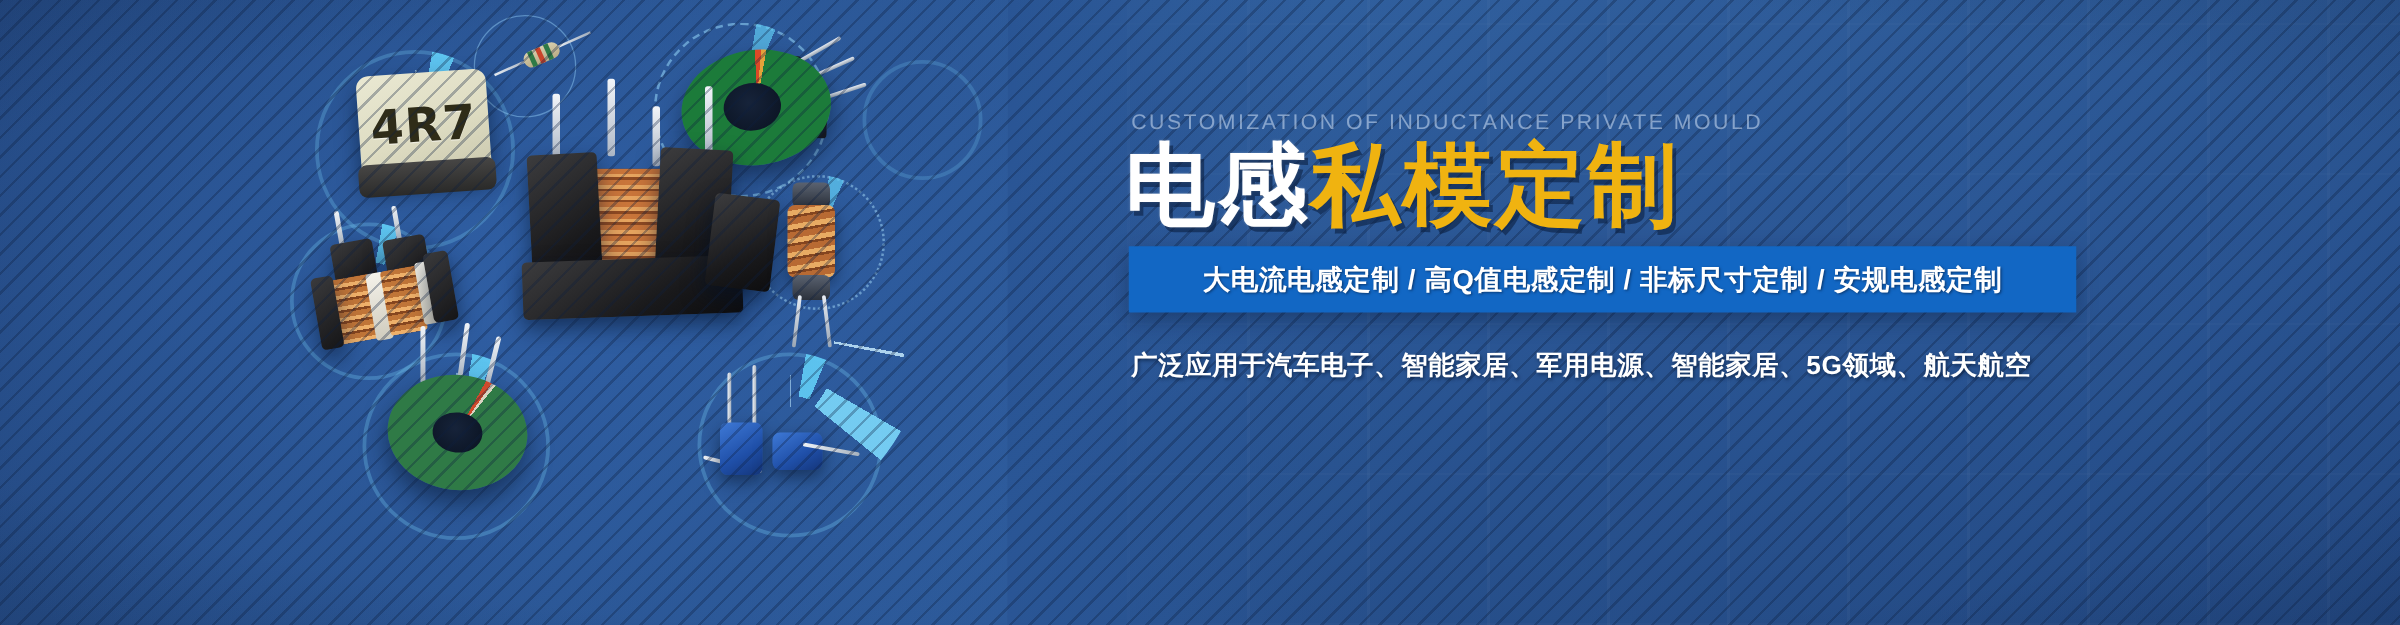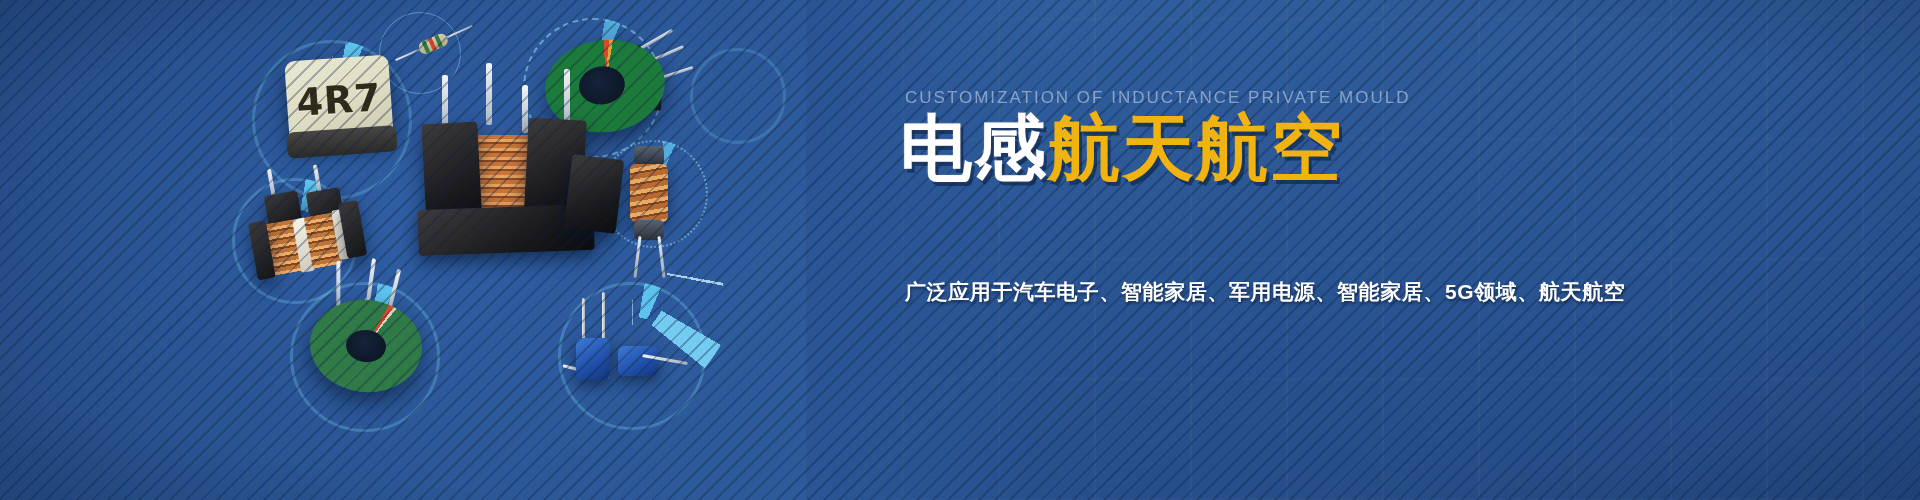--- a/index.html
+++ b/index.html
@@ -369,21 +369,24 @@
   </div>
 
   <div class="bg-stripes"></div>
   <div class="bg-vignette"></div>
 
   <div class="content">
 
     <div class="eyebrow">CUSTOMIZATION OF INDUCTANCE PRIVATE MOULD</div>
 
     <div class="headline">
-      <span class="hl-white">电感</span><span class="hl-gold">航天航空</span>
+      <span class="hl-white">电感</span><span class="hl-gold">私模定制</span>
     </div>
 
     <div class="pillbar-outline"></div>
+    <div class="pillbar">
+      <span class="pill-text">大电流电感定制  /  高Q值电感定制  /  非标尺寸定制  /  安规电感定制</span>
+    </div>
 
     <div class="subdesc">广泛应用于汽车电子、智能家居、军用电源、智能家居、5G领域、航天航空</div>
   </div>
 
 </div>
 
 </body></html>

